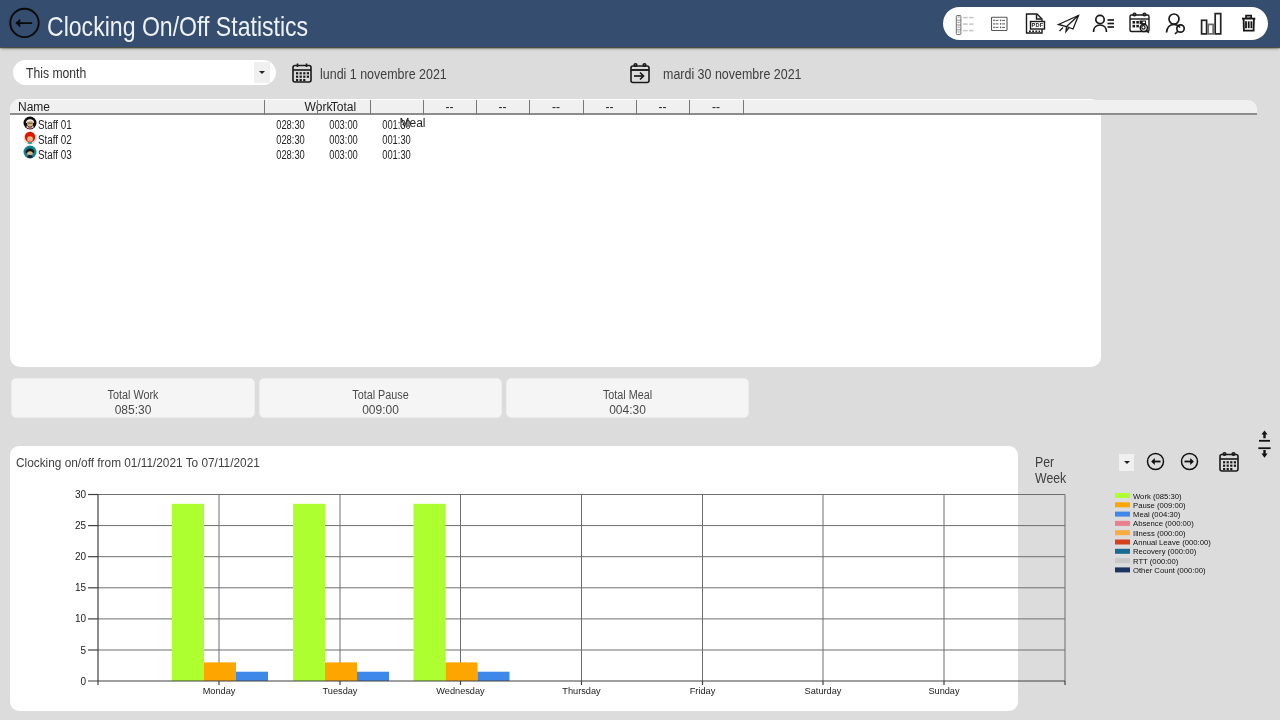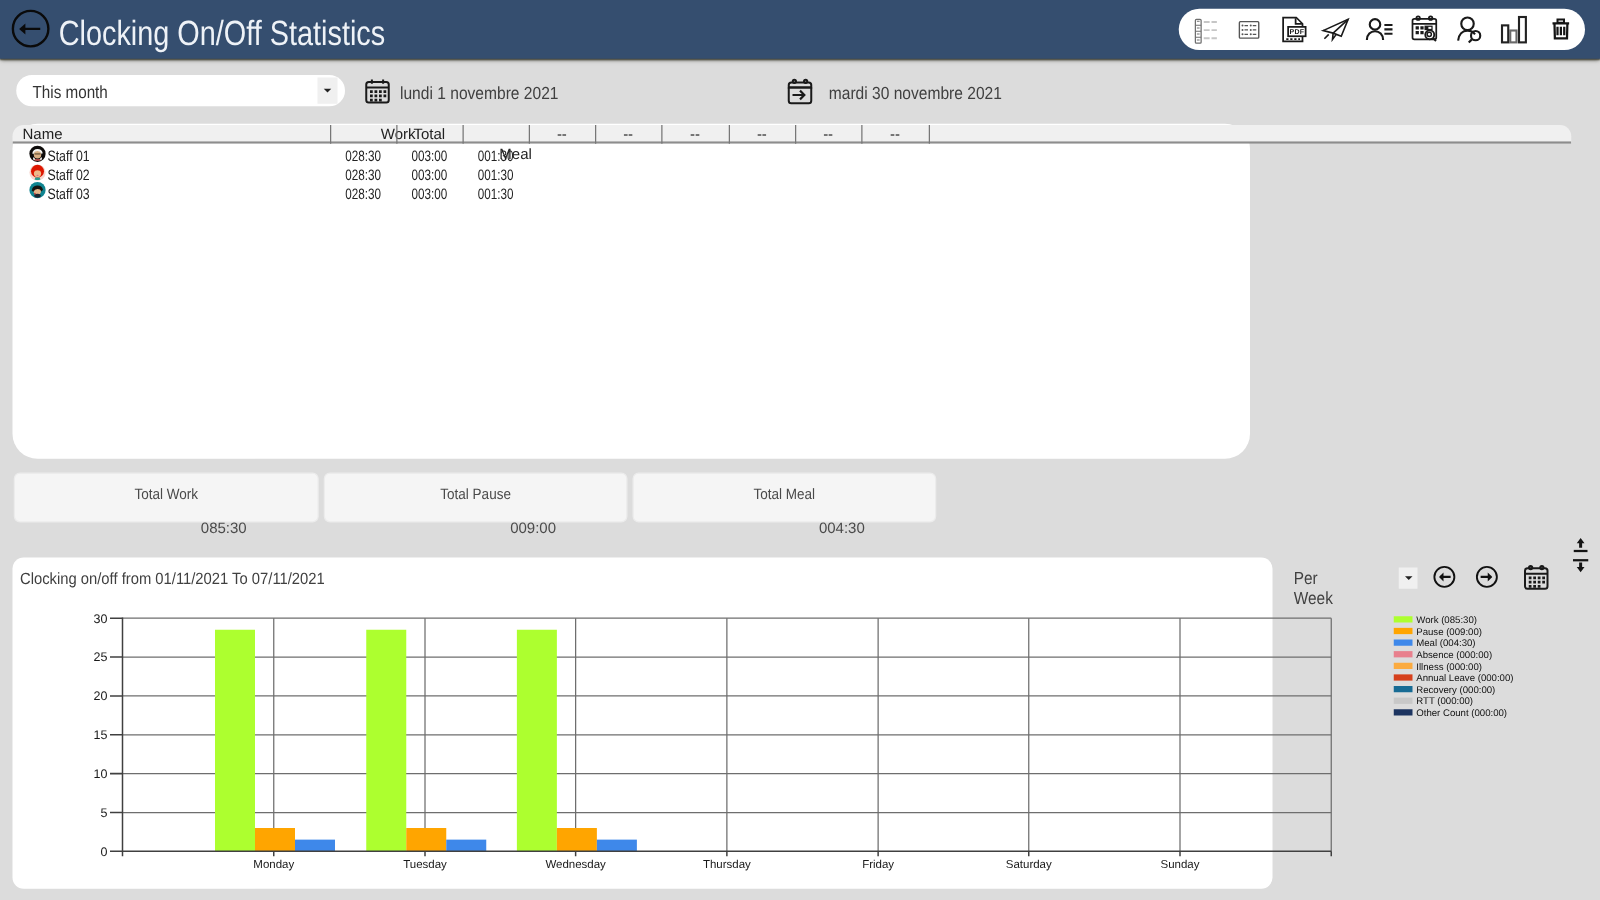--- a/index.html
+++ b/index.html
@@ -10,30 +10,30 @@
   #title{left:47px;top:11px;color:#eef2f7;font-size:28px;font-weight:400;transform:scaleX(0.824);transform-origin:0 0;}
   #toolbar{left:943px;top:7px;width:325px;height:33px;background:#ffffff;border-radius:17px;}
   .tbi{position:absolute;top:3px;width:27px;height:27px;}
   
   #combo{left:13px;top:60px;width:263px;height:25px;background:#fff;border-radius:13px;}
   #combo .txt{position:absolute;left:13px;top:4.5px;font-size:14px;color:#333;transform:scaleX(0.87);transform-origin:0 0;}
   #combo .btn{position:absolute;right:6px;top:2px;width:16px;height:21px;background:#f0f0f0;}
   #combo .btn:after{content:"";position:absolute;left:5px;top:9px;border-left:3px solid transparent;border-right:3px solid transparent;border-top:3.5px solid #222;}
   .datetxt{font-size:14px;color:#404040;top:66px;transform:scaleX(0.89);transform-origin:0 0;}
   
-  #tpanel{left:10px;top:99px;width:990px;height:268px;background:#fff;border-radius:20px;}
+  #tpanel{left:10px;top:99px;width:1091px;height:268px;background:#fff;border-radius:10px;}
   #thead{position:absolute;left:0;top:1px;width:1247px;height:13px;background:#f0f0f0;border-bottom:2px solid #8d8d8d;border-radius:9px 9px 0 0;}
   .sep{position:absolute;top:0;width:1px;height:15px;background:#777;}
   .hcell{position:absolute;top:-0.5px;font-size:12px;color:#222;text-align:center;}
   .rowtxt{position:absolute;font-size:12px;color:#222;transform:scaleX(0.82);transform-origin:0 0;}
   .cellv{position:absolute;font-size:12px;color:#222;text-align:center;width:53px;transform:scaleX(0.78);}
   
   .tbox{top:378px;height:40px;background:#f5f5f5;border:1px solid #ececec;border-radius:5px;box-sizing:border-box;}
   .tbox .l1{position:absolute;width:100%;top:9px;text-align:center;font-size:12px;color:#4a4a4a;transform:scaleX(0.9);}
-  .tbox .l2{position:absolute;width:100%;top:36px;text-align:center;font-size:12px;color:#4a4a4a;margin-left:46px;}
+  .tbox .l2{position:absolute;width:100%;top:24px;text-align:center;font-size:12px;color:#4a4a4a;}
   
   #cpanel{left:10px;top:446px;width:1008px;height:265px;background:#fff;border-radius:9px;}
   #ctitle{position:absolute;left:6px;top:9px;font-size:13px;color:#404040;transform:scaleX(0.91);transform-origin:0 0;}
   #perweek{position:absolute;left:1025px;top:8px;font-size:14px;color:#404040;transform:scaleX(0.88);transform-origin:0 0;}
   #pwbtn{position:absolute;left:1109px;top:8px;width:15px;height:17px;background:#f0f0f0;}
   #pwbtn:after{content:"";position:absolute;left:4.5px;top:7px;border-left:3px solid transparent;border-right:3px solid transparent;border-top:3.5px solid #222;}
 </style>
 </head>
 <body>
 <div id="hdr" class="abs"></div>

